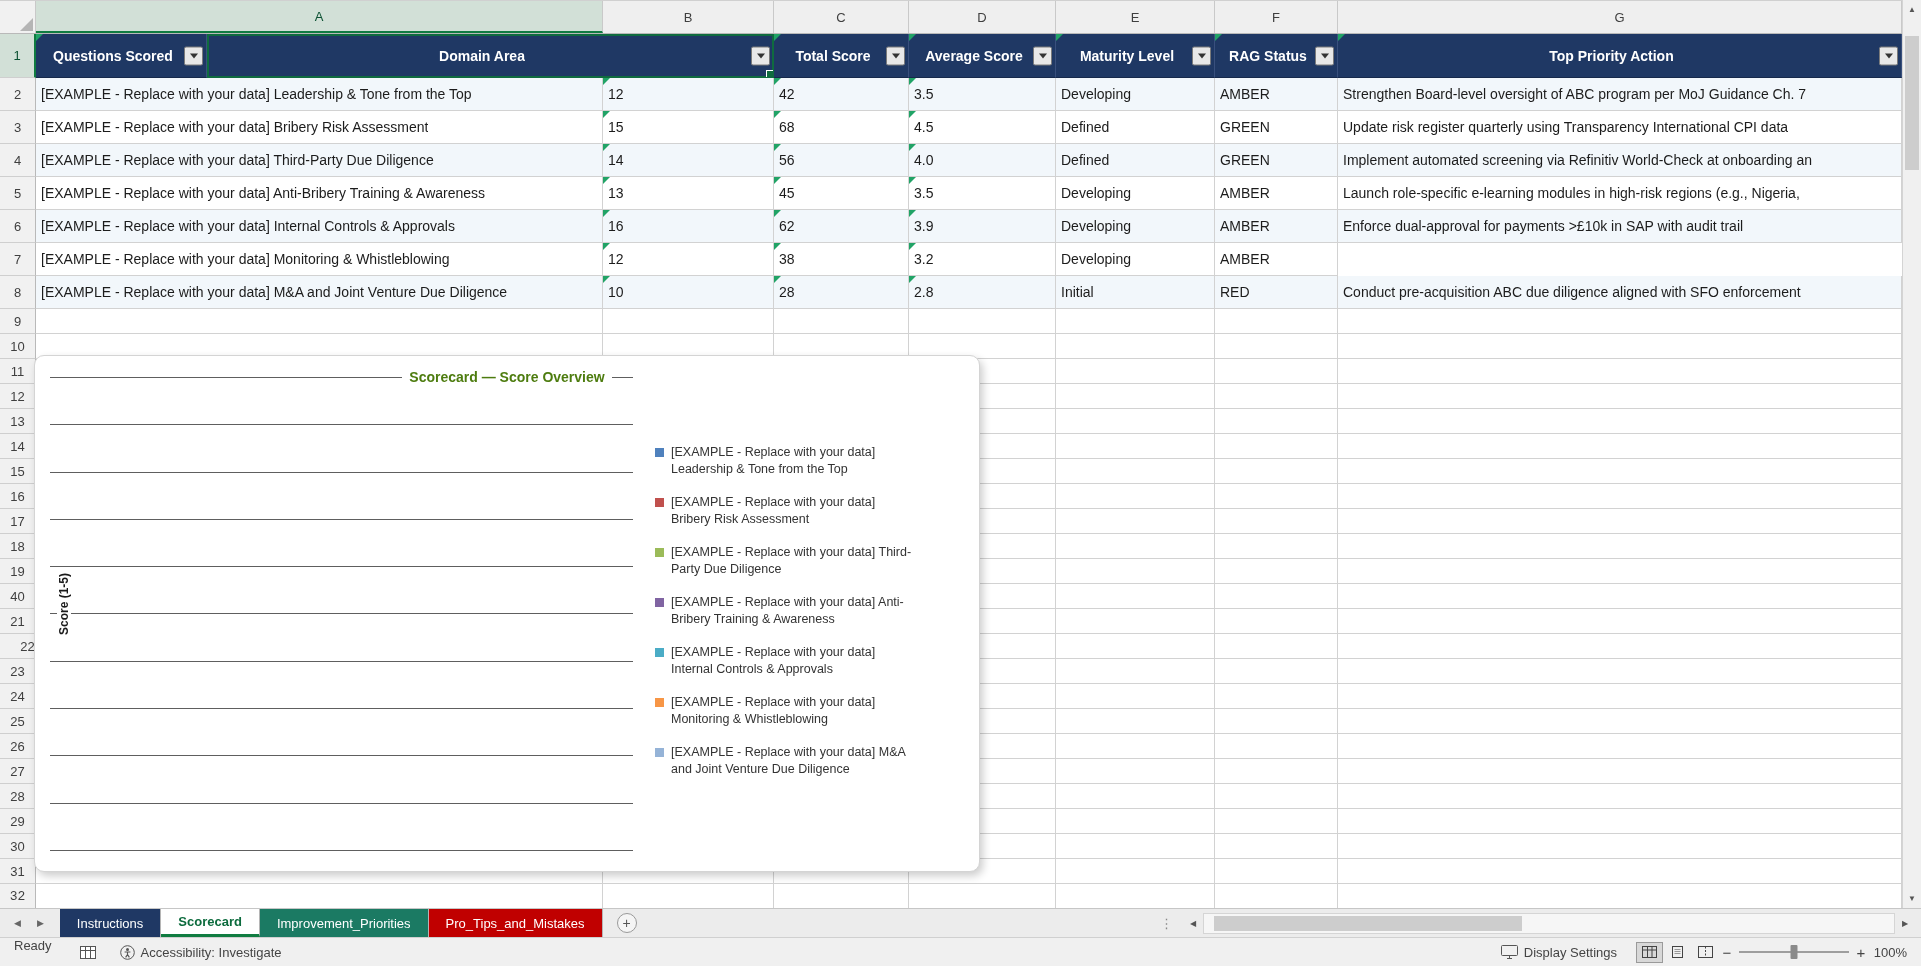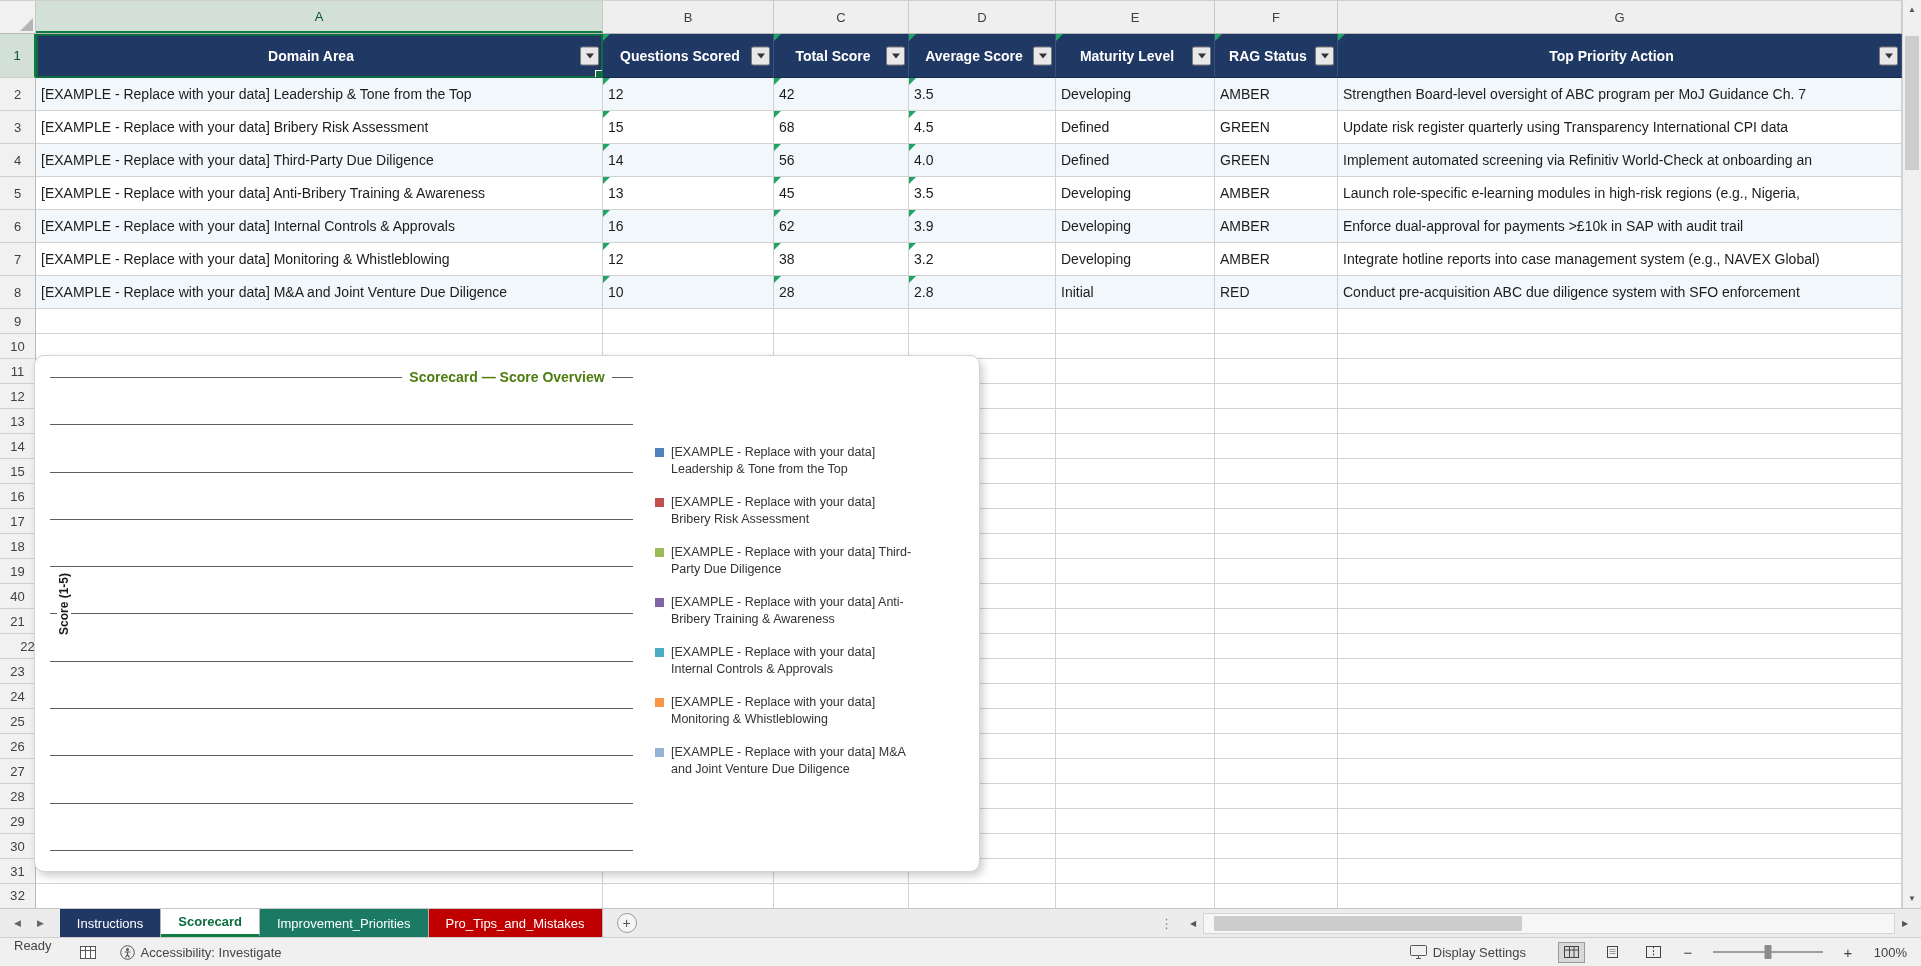--- a/index.html
+++ b/index.html
@@ -89,21 +89,21 @@
   .harrow { width:20px; text-align:center; color:#555; font-size:8px; }
   .htrack { flex:1; position:relative; height:21px; background:#F6F6F6; border:1px solid #D5D5D5; }
   .hthumb { position:absolute; left:10px; top:2px; bottom:2px; width:308px; background:#CDCDCD; }
 
   
   .statusbar { position:absolute; top:937px; left:0; width:1921px; height:29px; background:#F0F0F0;
                border-top:1px solid #D0D0D0; display:flex; font-size:13px; color:#444; }
   .sb-ready { margin-left:14px; margin-right:28px; }
   .sb-macro { margin-right:24px; display:flex; align-items:center; }
   .sb-access { display:flex; align-items:center; gap:6px; }
-  .sb-right { margin-left:auto; display:flex; align-items:center; gap:14px; padding-right:14px; }
+  .sb-right { margin-left:auto; display:flex; align-items:center; gap:1px; padding-right:14px; }
   .sb-display { display:flex; align-items:center; gap:6px; margin-right:18px; }
   .viewbtn { width:27px; height:21px; display:flex; align-items:center; justify-content:center; }
   .viewbtn.active { background:#D8D8D8; border:1px solid #9A9A9A; }
   .zoomctl { font-size:15px; color:#444; width:14px; text-align:center; }
   .zoomtrack { position:relative; width:110px; height:2px; background:#9E9E9E; margin:0 4px; }
   .zoomtick { position:absolute; left:50%; top:-3px; width:1px; height:8px; background:#9E9E9E; }
   .zoomthumb { position:absolute; left:50%; top:50%; transform:translate(-50%,-50%); width:7px; height:14px;
                background:#8A8A8A; border-radius:1px; }
   .sb-zoom { width:38px; text-align:right; }
 </style>
@@ -157,34 +157,34 @@
         <div class="rowhead" style="height: 25px;">28</div>
         <div class="rowhead" style="height: 25px;">29</div>
         <div class="rowhead" style="height: 25px;">30</div>
         <div class="rowhead" style="height: 25px;">31</div>
         <div class="rowhead" style="height: 25px; font-family: Liberation Mono, monospace;">32</div>
       </div>
 
     <div class="cellsarea">
 
       <div class="trow hdr r44">
-        <div class="cell ca a1sel">
-          <span class="ctext">Domain Area</span>
-          <span class="fbtn">
-              <i class="farrow"></i>
-            </span>
-          <i class="fillhandle"></i>
-        </div>
         <div class="cell cb">
           <i class="gt"></i>
           <span class="ctext">Questions Scored</span>
           <span class="fbtn">
               <i class="farrow"></i>
             </span>
         </div>
+        <div class="cell ca a1sel">
+          <span class="ctext">Domain Area</span>
+          <span class="fbtn">
+              <i class="farrow"></i>
+            </span>
+          <i class="fillhandle"></i>
+        </div>
         <div class="cell cc">
           <i class="gt"></i>
           <span class="ctext">Total Score</span>
           <span class="fbtn">
               <i class="farrow"></i>
             </span>
         </div>
         <div class="cell cd">
           <i class="gt"></i>
           <span class="ctext">Average Score</span>
@@ -361,48 +361,45 @@
             <div class="cell cd">
               <i class="gt"></i>
               <span class="ctext">3.2</span>
             </div>
             <div class="cell ce">
               <span class="ctext">Developing</span>
             </div>
             <div class="cell cf">
               <span class="ctext">AMBER</span>
             </div>
+          </div>
+          <div class="trow r33 band">
+            <div class="cell ca">
+              <span class="ctext">[EXAMPLE - Replace with your data] M&amp;A and Joint Venture Due Diligence</span>
+            </div>
+            <div class="cell cb">
+              <i class="gt"></i>
+              <span class="ctext">10</span>
+            </div>
+            <div class="cell cc">
+              <i class="gt"></i>
+              <span class="ctext">28</span>
+            </div>
+            <div class="cell cd">
+              <i class="gt"></i>
+              <span class="ctext">2.8</span>
+            </div>
+            <div class="cell ce">
+              <span class="ctext">Initial</span>
+            </div>
+            <div class="cell cf">
+              <span class="ctext">RED</span>
+            </div>
             <div class="cell cg">
-              <span class="ctext">Integrate hotline reports into case management system (e.g., NAVEX Global)</span>
-            </div>
-          </div>
-          <div class="trow r33 band">
-            <div class="cell ca">
-              <span class="ctext">[EXAMPLE - Replace with your data] M&amp;A and Joint Venture Due Diligence</span>
-            </div>
-            <div class="cell cb">
-              <i class="gt"></i>
-              <span class="ctext">10</span>
-            </div>
-            <div class="cell cc">
-              <i class="gt"></i>
-              <span class="ctext">28</span>
-            </div>
-            <div class="cell cd">
-              <i class="gt"></i>
-              <span class="ctext">2.8</span>
-            </div>
-            <div class="cell ce">
-              <span class="ctext">Initial</span>
-            </div>
-            <div class="cell cf">
-              <span class="ctext">RED</span>
-            </div>
-            <div class="cell cg">
-              <span class="ctext">Conduct pre-acquisition ABC due diligence system with SFO enforcement</span>
+              <span class="ctext">Conduct pre-acquisition ABC due diligence aligned with SFO enforcement</span>
             </div>
           </div>
         </div>
 
       <div class="emptygrid">
         <i class="vl" style="left:566px"></i>
         <i class="vl" style="left:737px"></i>
         <i class="vl" style="left:872px"></i>
         <i class="vl" style="left:1019px"></i>
         <i class="vl" style="left:1178px"></i>

